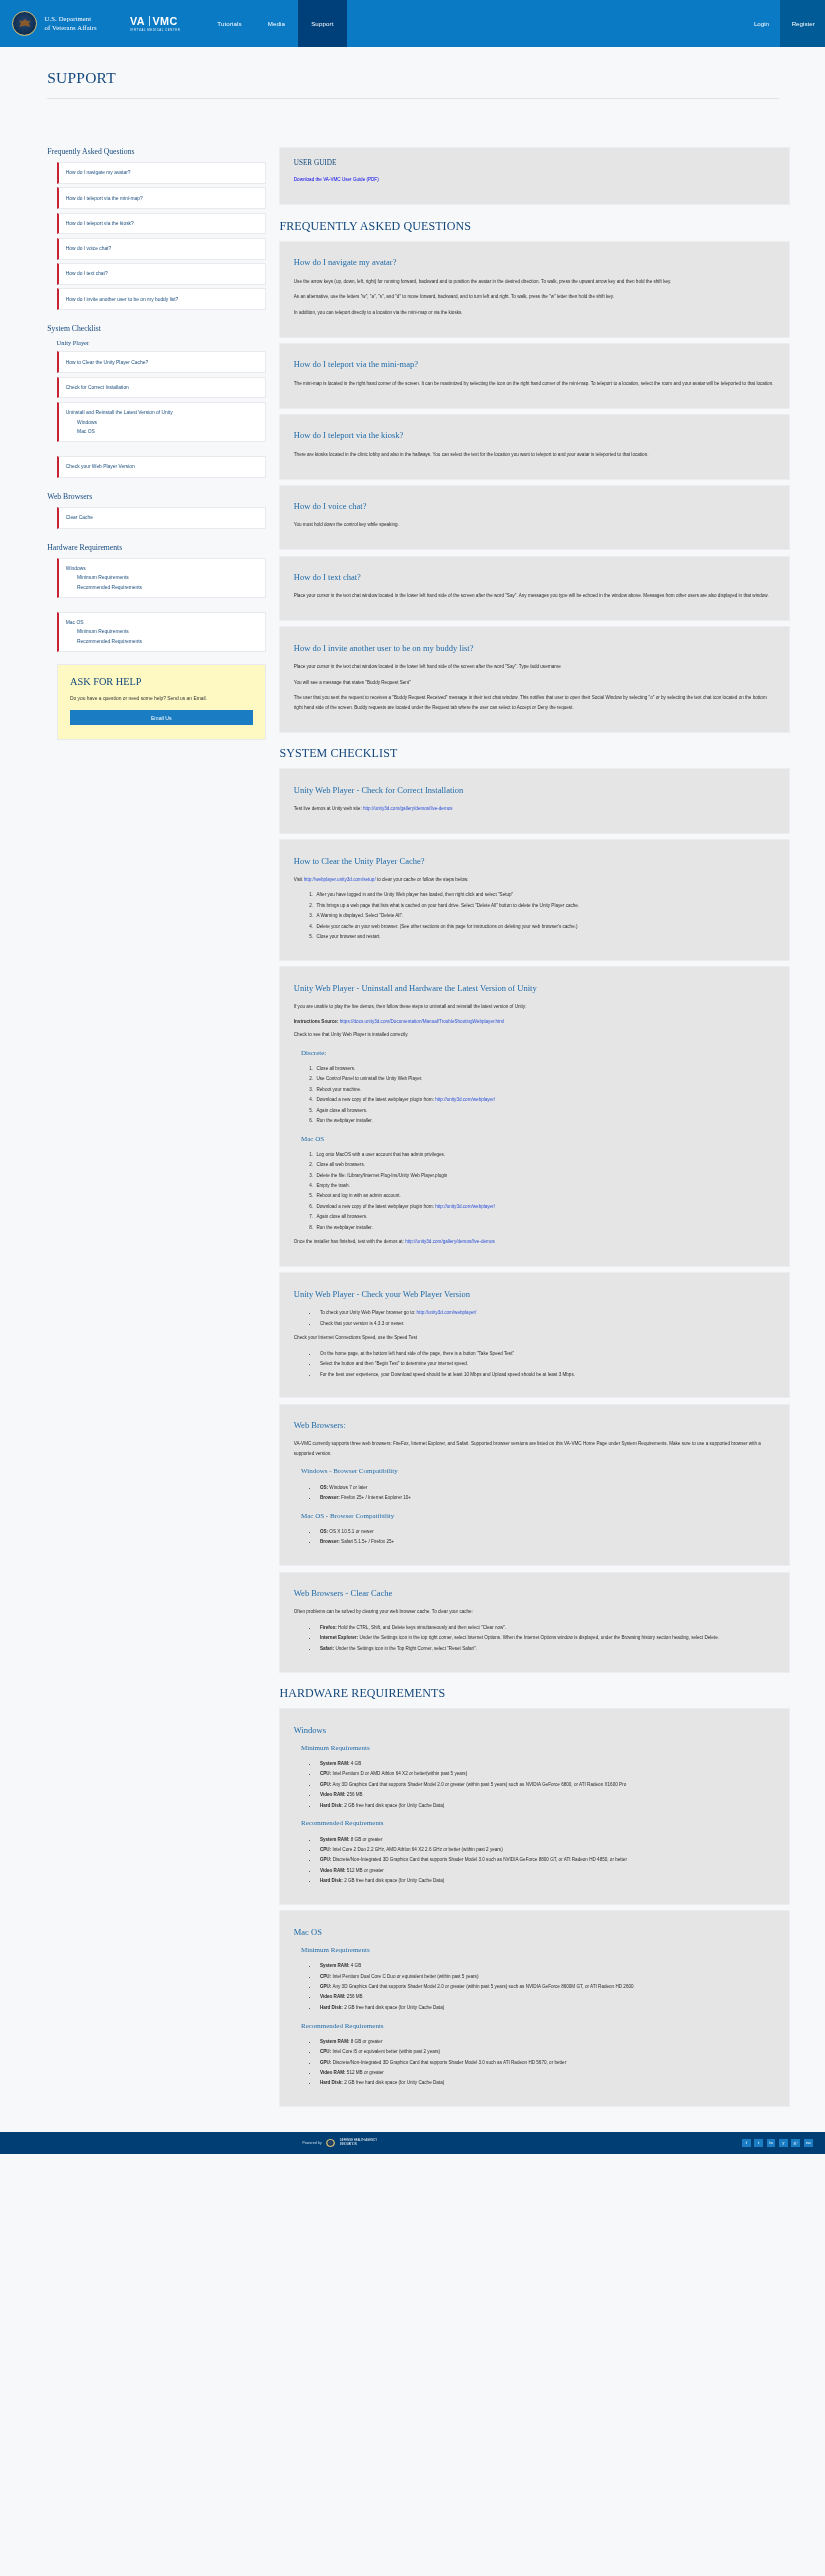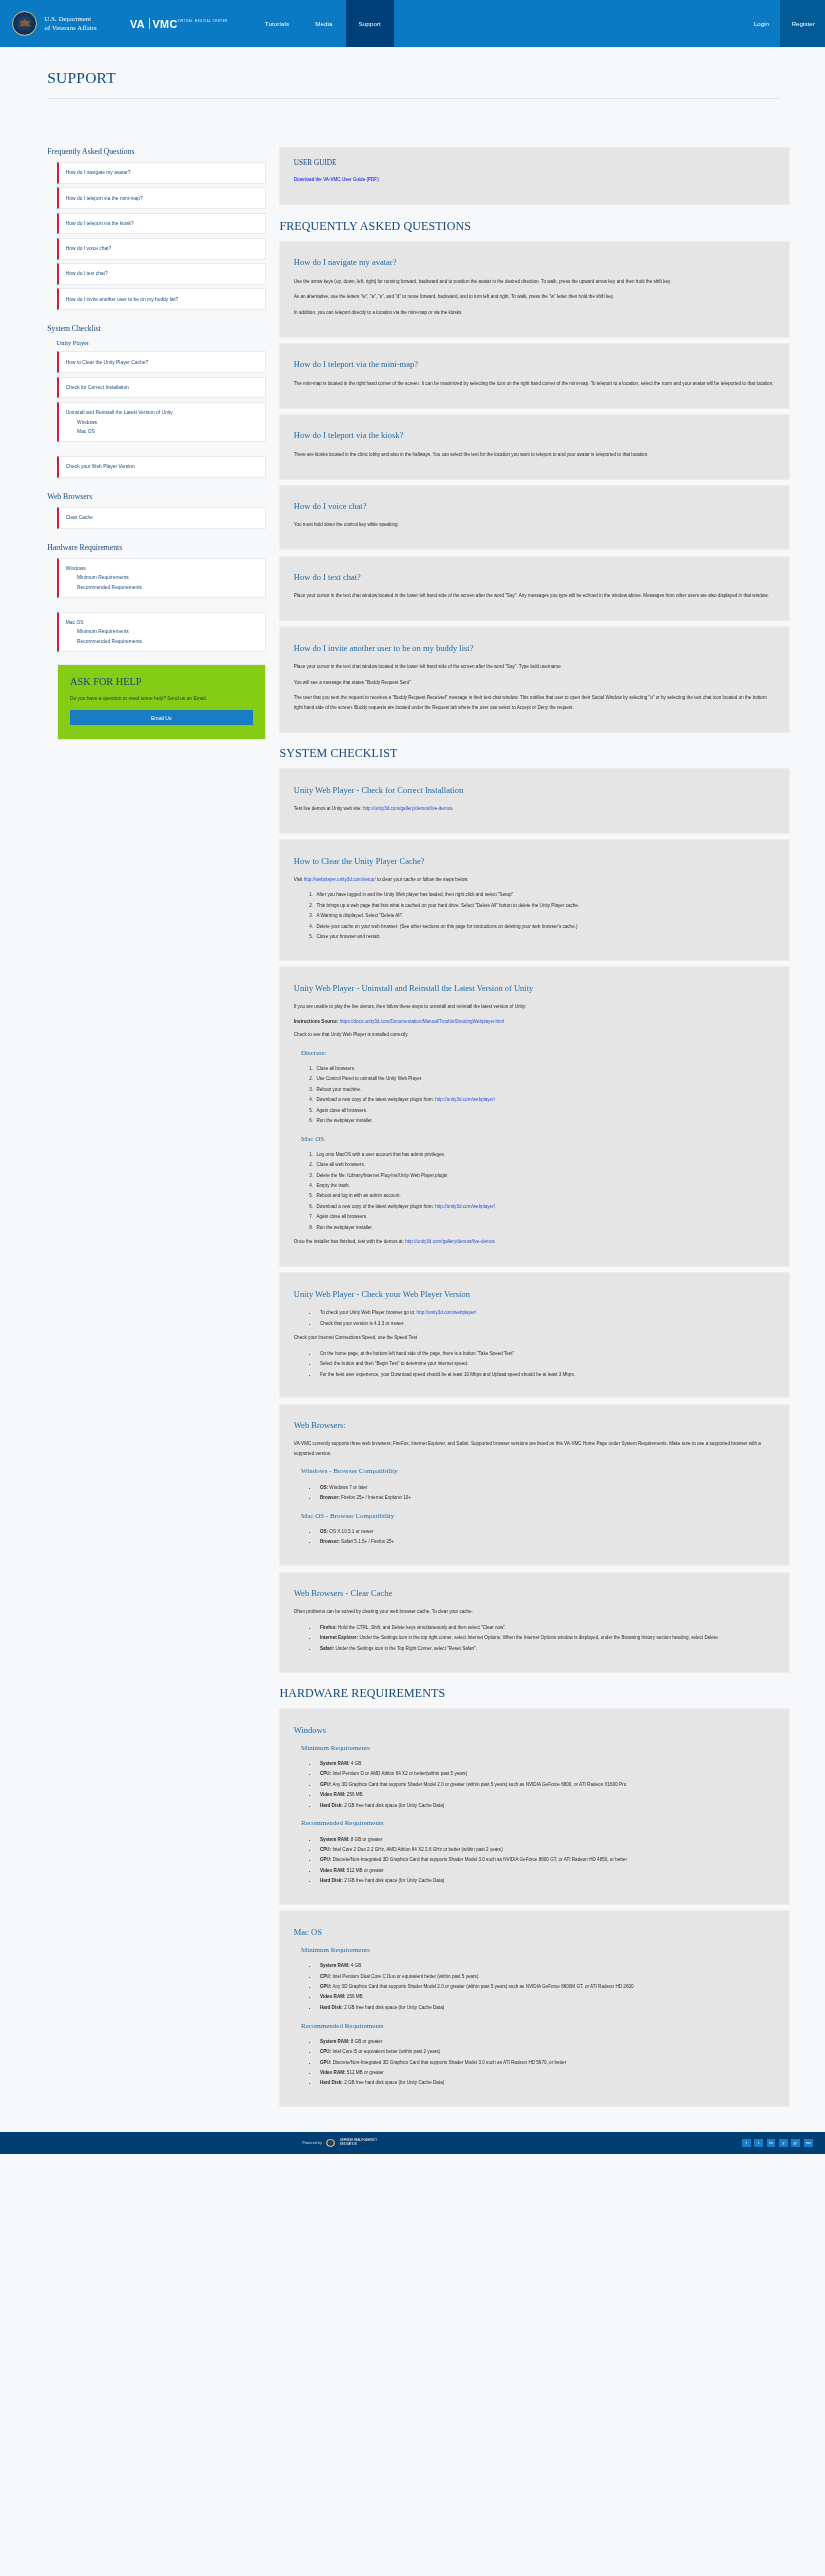--- a/index.html
+++ b/index.html
@@ -44,21 +44,21 @@
     color: #fff;
     font-family: "Liberation Serif", serif;
     font-size: 6.7px;
     line-height: 1.22;
     letter-spacing: 0.1px;
     white-space: pre-line;
   }
   .logo-divider { width: 0.5px; background: rgba(255,255,255,.55); margin: 13.4px 0 13.4px 10.3px; }
   .vmc-logo {
     color: #fff;
-    display: flex; flex-direction: row; justify-content: center;
+    display: flex; flex-direction: column; justify-content: center;
     padding-left: 8.2px;
     text-align: right;
   }
   .vmc-logo .big {
     font-family: "Liberation Sans", sans-serif;
     font-weight: bold;
     font-size: 10.8px;
     letter-spacing: 0.3px;
     display: flex; align-items: center; gap: 3.6px;
   }
@@ -112,21 +112,21 @@
     margin: 0 0 3.6px 9.3px;
     padding: 5.2px 7.2px;
   }
   .side-card a, .side-card span.lbl {
     display: block; color: #1b4d7e; font-size: 4.9px; line-height: 1.9;
   }
   .side-card .sub { padding-left: 11.3px; }
   .side-block-gap { height: 10.3px; }
 
   .helpbox {
-    background: #84cc16; border: 0.5px solid #e9eaee;
+    background: #fef9c3; border: 0.5px solid #e9eaee;
     margin: 11.3px 0 0 9.3px; padding: 11.3px 12.4px 13.4px 12.4px;
   }
   .helpbox h2 {
     font-family: "Liberation Serif", serif;
     color: #12477c; font-size: 10.3px; font-weight: normal; margin-bottom: 7.2px;
   }
   .helpbox p { font-size: 4.9px; color: #333; line-height: 1.85; margin-bottom: 7.2px; }
   .emailbtn {
     display: block; width: 100%; text-align: center;
     background: #1a7dc4; color: #fff; border: 0;
@@ -363,21 +363,21 @@
         <ol>
           <li>After you have logged in and the Unity Web player has loaded, then right click and select "Setup"</li>
           <li>This brings up a web page that lists what is cached on your hard drive. Select "Delete All" button to delete the Unity Player cache.</li>
           <li>A Warning is displayed. Select "Delete All".</li>
           <li>Delete your cache on your web browser. (See other sections on this page for instructions on deleting your web browser's cache.)</li>
           <li>Close your browser and restart.</li>
         </ol>
       </section>
 
       <section class="card">
-        <h3 class="q">Unity Web Player - Uninstall and Reinstall the Latest Version of Unity</h3>
+        <h3 class="q">Unity Web Player - Uninstall and Hardware the Latest Version of Unity</h3>
         <p>If you are unable to play the live demos, then follow these steps to uninstall and reinstall the latest version of Unity:</p>
         <p class="tight"><b>Instructions Source:</b> <a href="#" class="link">https://docs.unity3d.com/Documentation/Manual/TroubleShootingWebplayer.html</a></p>
         <p>Check to see that Unity Web Player is installed correctly.</p>
 
         <h4>Discrete:</h4>
         <ol class="nested">
           <li>Close all browsers.</li>
           <li>Use Control Panel to uninstall the Unity Web Player.</li>
           <li>Reboot your machine.</li>
           <li><span>Download a new copy of the latest webplayer plugin from: </span><a href="#" class="link">http://unity3d.com/webplayer/</a></li>

